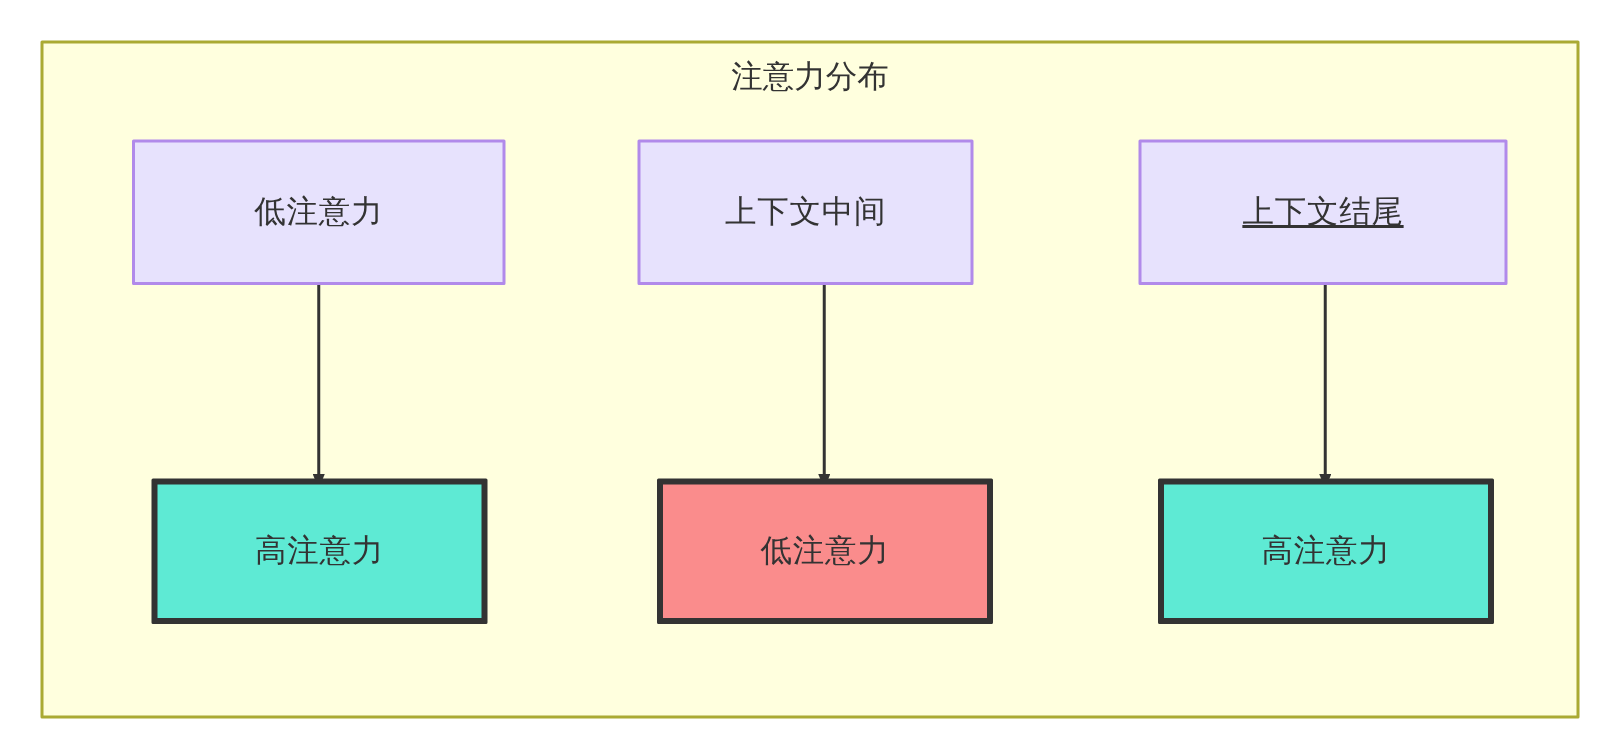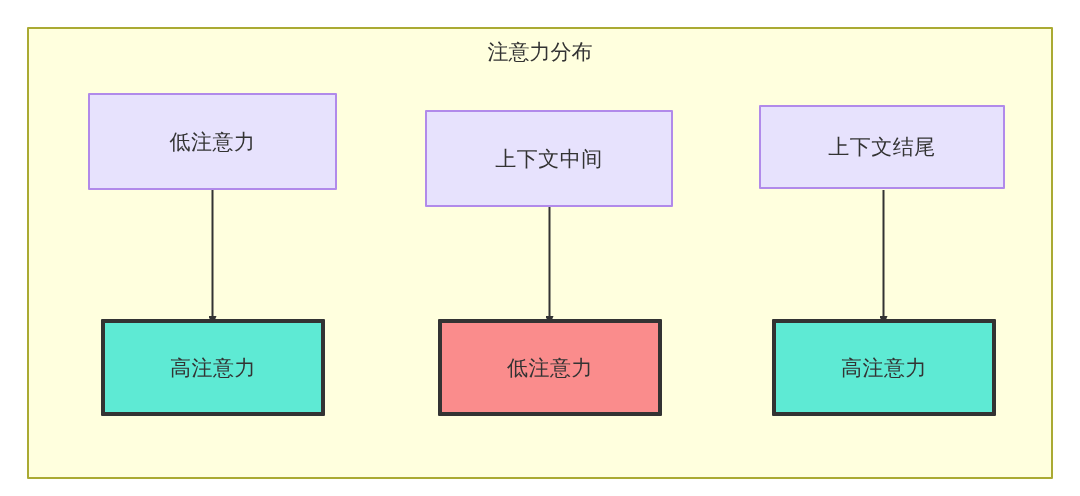--- a/index.html
+++ b/index.html
@@ -100,24 +100,24 @@
         <line x1="212.5" y1="190" x2="212.5" y2="317" stroke="#333333" stroke-width="2" marker-end="url(#arrowhead)"></line>
         <line x1="549.5" y1="190" x2="549.5" y2="317" stroke="#333333" stroke-width="2" marker-end="url(#arrowhead)"></line>
         <line x1="883.5" y1="190" x2="883.5" y2="317" stroke="#333333" stroke-width="2" marker-end="url(#arrowhead)"></line>
       </g>
   </svg>
 
   <div id="node-layer">
       <div class="node ctx" style="left: 88px; top: 93px; width: 249px; height: 97px;">
         <span>低注意力</span>
       </div>
-      <div class="node ctx" style="left: 425px; top: 110px; width: 248px; height: 97px;">
+      <div class="node ctx" style="left: 425px; top: 93px; width: 224px; height: 97px;">
         <span>上下文中间</span>
       </div>
-      <div class="node ctx" style="left: 759px; top: 105px; width: 246px; height: 84px;">
+      <div class="node ctx" style="left: 759px; top: 93px; width: 246px; height: 97px; text-decoration: underline;">
         <span>上下文结尾</span>
       </div>
       <div class="node attn high" style="left: 101px; top: 319px; width: 224px; height: 97px;">
         <span>高注意力</span>
       </div>
       <div class="node attn low" style="left: 438px; top: 319px; width: 224px; height: 97px;">
         <span>低注意力</span>
       </div>
       <div class="node attn high" style="left: 772px; top: 319px; width: 224px; height: 97px;">
         <span>高注意力</span>

